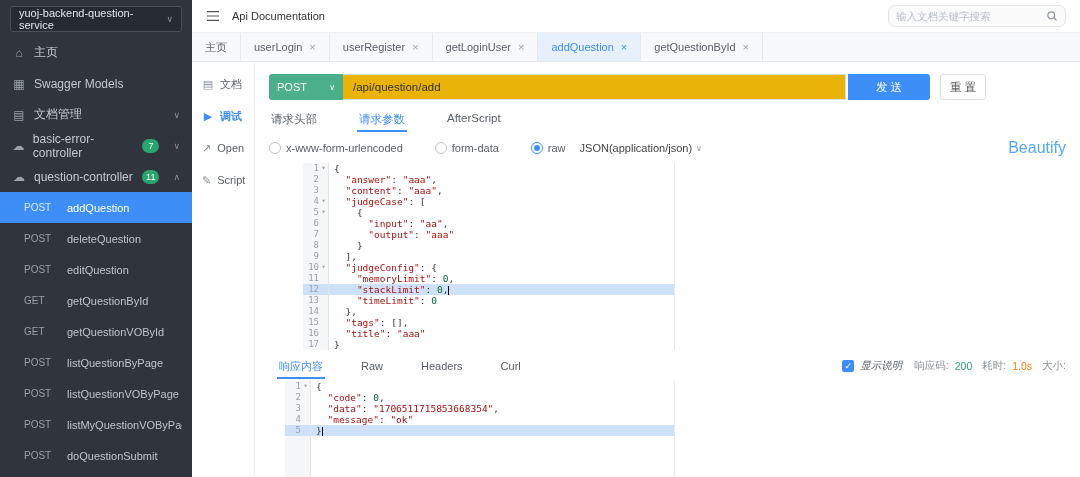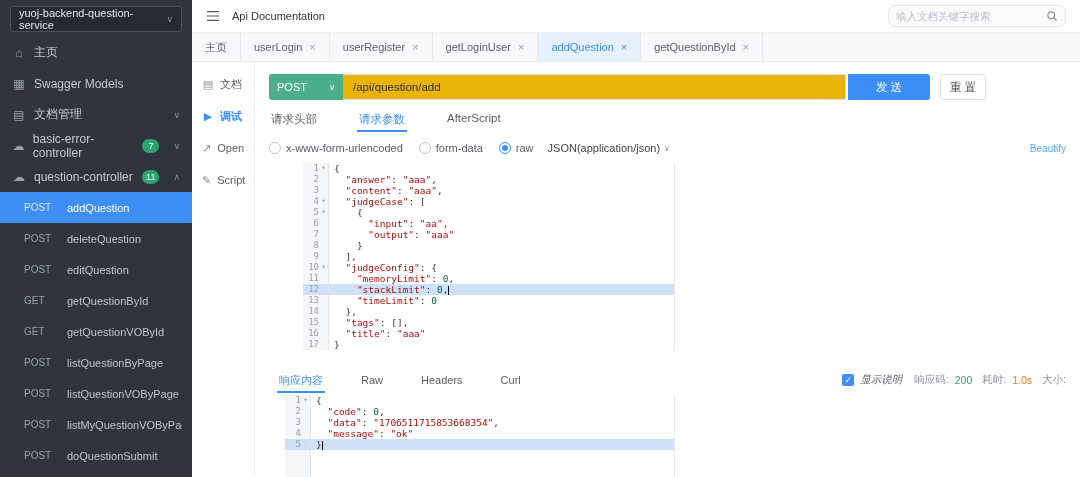--- a/index.html
+++ b/index.html
@@ -53,46 +53,46 @@
   .url-input { flex: 1; min-width: 0; height: 26px; border: 1px solid #dcdfe6; border-left: none; font-size: 11.5px; color: #333; padding: 0 10px; outline: none; font-family: inherit; background: #eab308; }
   .send { width: 82px; height: 26px; flex-shrink: 0; background: var(--primary, #3e8ef7); color: #fff; border: none; border-radius: 0 3px 3px 0; font-size: 11.5px; margin-left: 2px; cursor: pointer; font-family: inherit; }
   .reset { width: 46px; height: 26px; flex-shrink: 0; background: #fff; border: 1px solid #dcdfe6; border-radius: 3px; font-size: 11.5px; color: #555; margin-left: 10px; cursor: pointer; font-family: inherit; }
 
   .req-tabs { display: flex; gap: 38px; height: 34px; align-items: flex-start; flex-shrink: 0; margin-top: 2px; }
   .rtab { font-size: 11.5px; color: #595f66; cursor: pointer; position: relative; padding: 10px 2px; }
   .rtab.active { color: var(--primary, #3e8ef7); }
   .rtab.active::after { content: ""; position: absolute; left: 0; right: 0; bottom: 5px; height: 2px; background: var(--primary, #3e8ef7); }
 
   .body-row { display: flex; align-items: center; height: 24px; flex-shrink: 0; font-size: 11px; color: #595f66; }
-  .radio-group { display: flex; gap: 16px; align-items: center; }
+  .radio-group { display: flex; gap: 32px; align-items: center; }
   .radio-item { display: flex; align-items: center; gap: 5px; cursor: pointer; }
   .radio { width: 12px; height: 12px; border: 1px solid #c0c4cc; border-radius: 50%; background: #fff; position: relative; flex-shrink: 0; }
   .radio.checked { border-color: var(--primary, #3e8ef7); }
   .radio.checked::after { content: ""; position: absolute; left: 2px; top: 2px; right: 2px; bottom: 2px; background: var(--primary, #3e8ef7); border-radius: 50%; }
   .ct-select { display: flex; align-items: center; gap: 4px; margin-left: 14px; font-size: 11px; color: #444; cursor: pointer; }
   .ct-select .caret { font-size: 8px; color: #8a919c; }
-  .beautify { margin-left: auto; color: #53a8ff; font-size: 10px; cursor: pointer; text-align: right; }
+  .beautify { margin-left: auto; color: #53a8ff; font-size: 16px; cursor: pointer; text-align: right; }
 
   
   .editor { font-family: "DejaVu Sans Mono", "Liberation Mono", monospace; font-size: 9.5px; line-height: 11px; color: #333; display: flex; flex-direction: column; background: #fff; overflow: hidden; }
   .req-editor { margin: 3px 0 0 34px; width: 372px; height: 187px; flex-shrink: 0; }
   .resp-editor { margin-left: 16px; width: 390px; flex: 1; min-height: 0; }
   .ed-row { display: flex; align-items: stretch; }
   .ed-row.filler { flex: 1; }
   .ed-num { width: 26px; flex-shrink: 0; background: #f5f6f7; border-right: 1px solid #e3e5e8; color: #9aa0a8; display: flex; align-items: center; }
   .ed-num-text { flex: 1; text-align: right; font-size: 9px; }
   .ed-fold { width: 9px; text-align: center; font-size: 7px; color: #9aa0a8; }
   .ed-code { flex: 1; white-space: pre; overflow: hidden; padding-left: 5px; border-right: 1px solid #e8eaed; }
   .ed-row.active .ed-code, .ed-row.active .ed-num { background: var(--active-line, #cfe1f8); }
   .tok-str { color: #a11; }
   .tok-num { color: #164; }
   .cursor { display: inline-block; width: 1px; height: 9px; background: #000; vertical-align: middle; }
 
   
-  .resp-head { display: flex; align-items: center; height: 30px; flex-shrink: 0; margin-top: 15px; gap: 28px; }
+  .resp-head { display: flex; align-items: center; height: 30px; flex-shrink: 0; margin-top: 1px; gap: 28px; }
   .resp-tabs { display: flex; gap: 34px; padding-left: 8px; align-items: center; }
   .resp-tab { font-size: 11px; color: #595f66; cursor: pointer; position: relative; padding: 9px 2px; }
   .resp-tab.active { color: var(--primary, #3e8ef7); }
   .resp-tab.active::after { content: ""; position: absolute; left: 0; right: 0; bottom: 4px; height: 2px; background: var(--primary, #3e8ef7); }
   .resp-meta { margin-left: auto; display: flex; align-items: center; gap: 6px; font-size: 10.5px; white-space: nowrap; overflow: hidden; }
   .checkbox { width: 12px; height: 12px; background: var(--primary, #3e8ef7); border-radius: 2px; color: #fff; font-size: 9px; line-height: 12px; text-align: center; cursor: pointer; flex-shrink: 0; }
   .meta-label { color: #8a919c; }
   .meta-label.dark { color: #595f66; margin-right: 6px; font-style: italic; }
   .status-val { color: var(--status-ok, #2ba471); margin-right: 4px; }
   .time-val { color: var(--time, #ff7d00); margin-right: 4px; }

